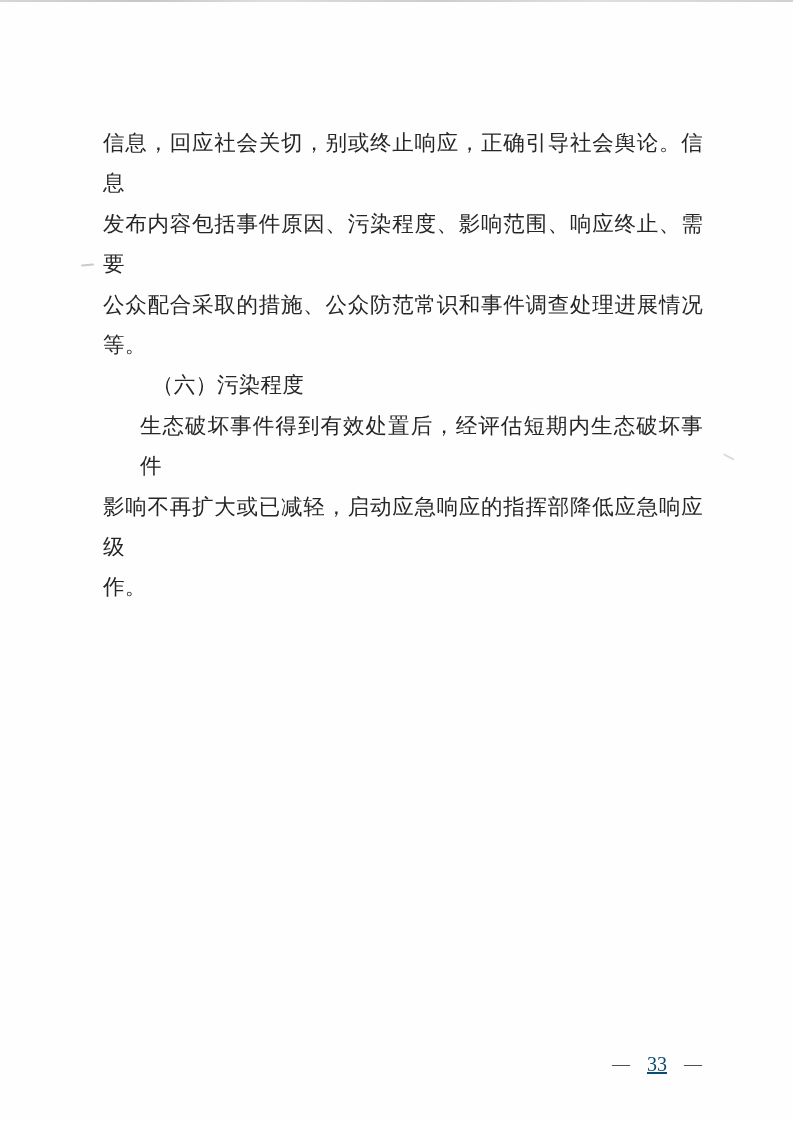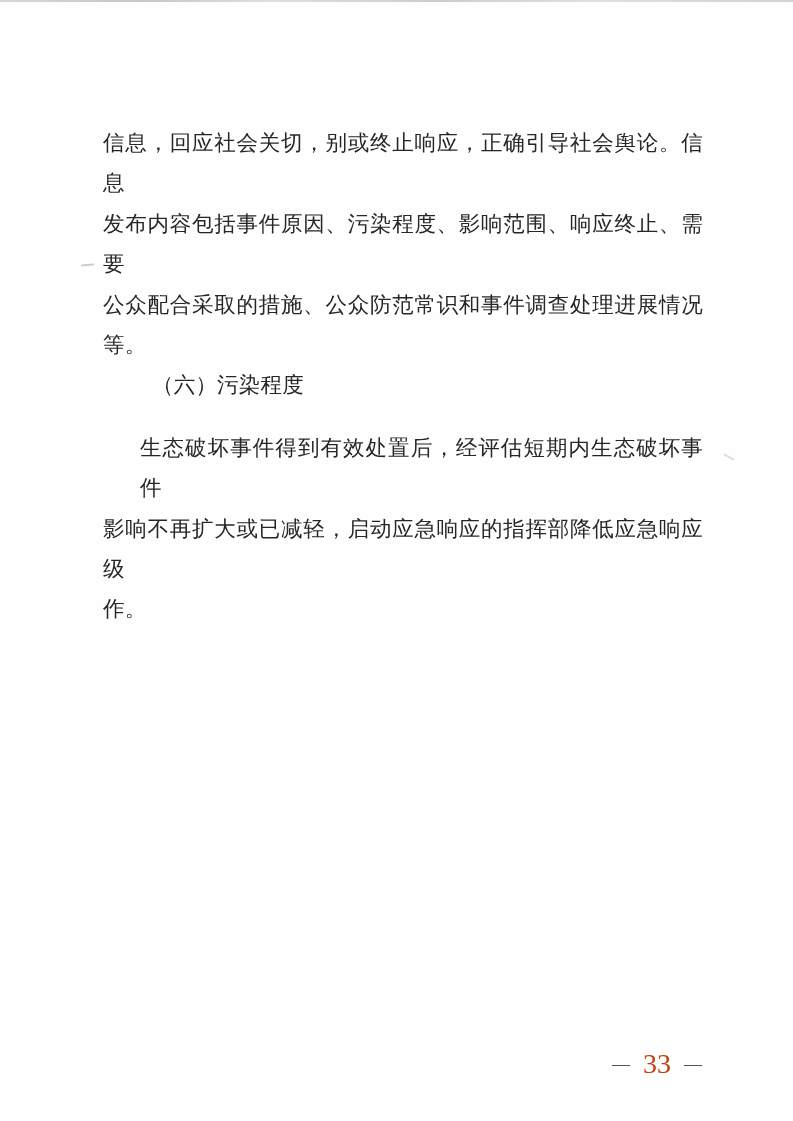--- a/index.html
+++ b/index.html
@@ -38,41 +38,42 @@
   .line {
     white-space: nowrap;
   }
   .line.j {
     white-space: normal;
     text-align: justify;
     text-align-last: justify;
     text-justify: inter-character;
   }
   .line.indent-head { padding-left: 49px; }
-  .line.indent-para { padding-left: 37px; margin-top: 22px; }
+  .line.indent-para { padding-left: 37px; }
   .footer-pagenum {
     position: absolute;
     top: 1051px;
     left: 612px;
     width: 90px;
     height: 26px;
     display: flex;
     justify-content: space-between;
     align-items: center;
     font-size: 19px;
     color: #3a3a3a;
   }
   .footer-pagenum .dash {
     letter-spacing: 0;
     font-size: 18px;
     color: #4a4a4a;
   }
   .footer-pagenum .num {
-    font-size: 28px;
-    color: #c2410c;
+    font-size: 20px;
+    color: #0c4a6e;
+    text-decoration: underline;
   }
   
   .artifact-margin-dash {
     position: absolute;
     left: 81px;
     top: 264px;
     width: 13px;
     height: 2px;
     background: #bdbdbd;
     transform: rotate(-4deg);

